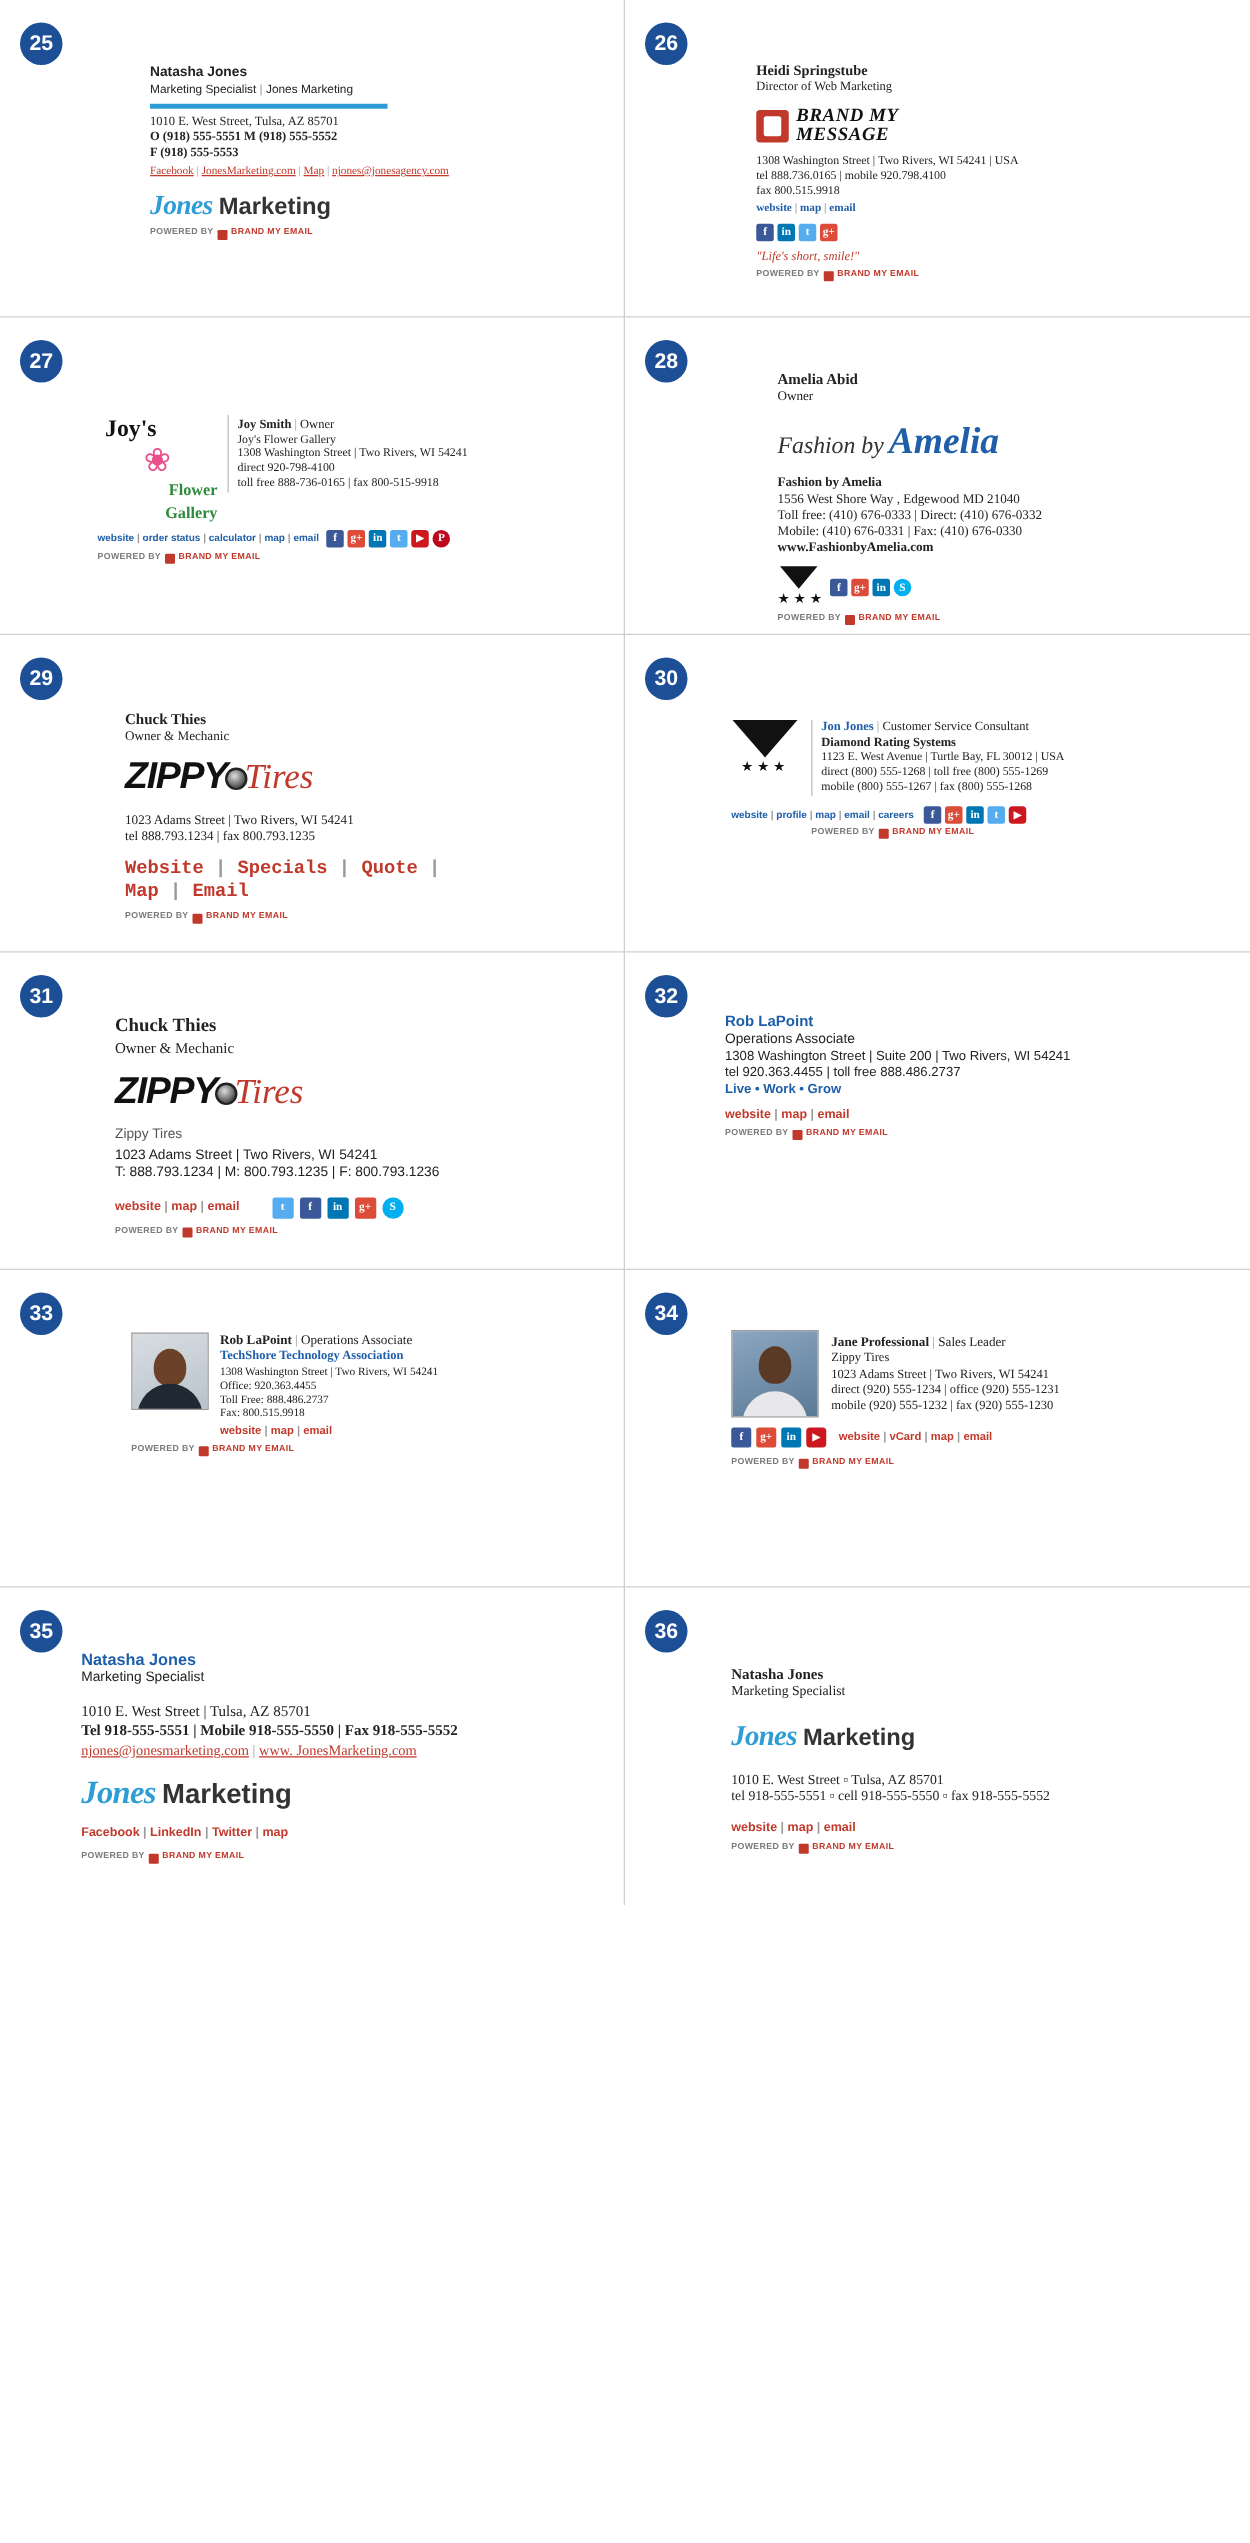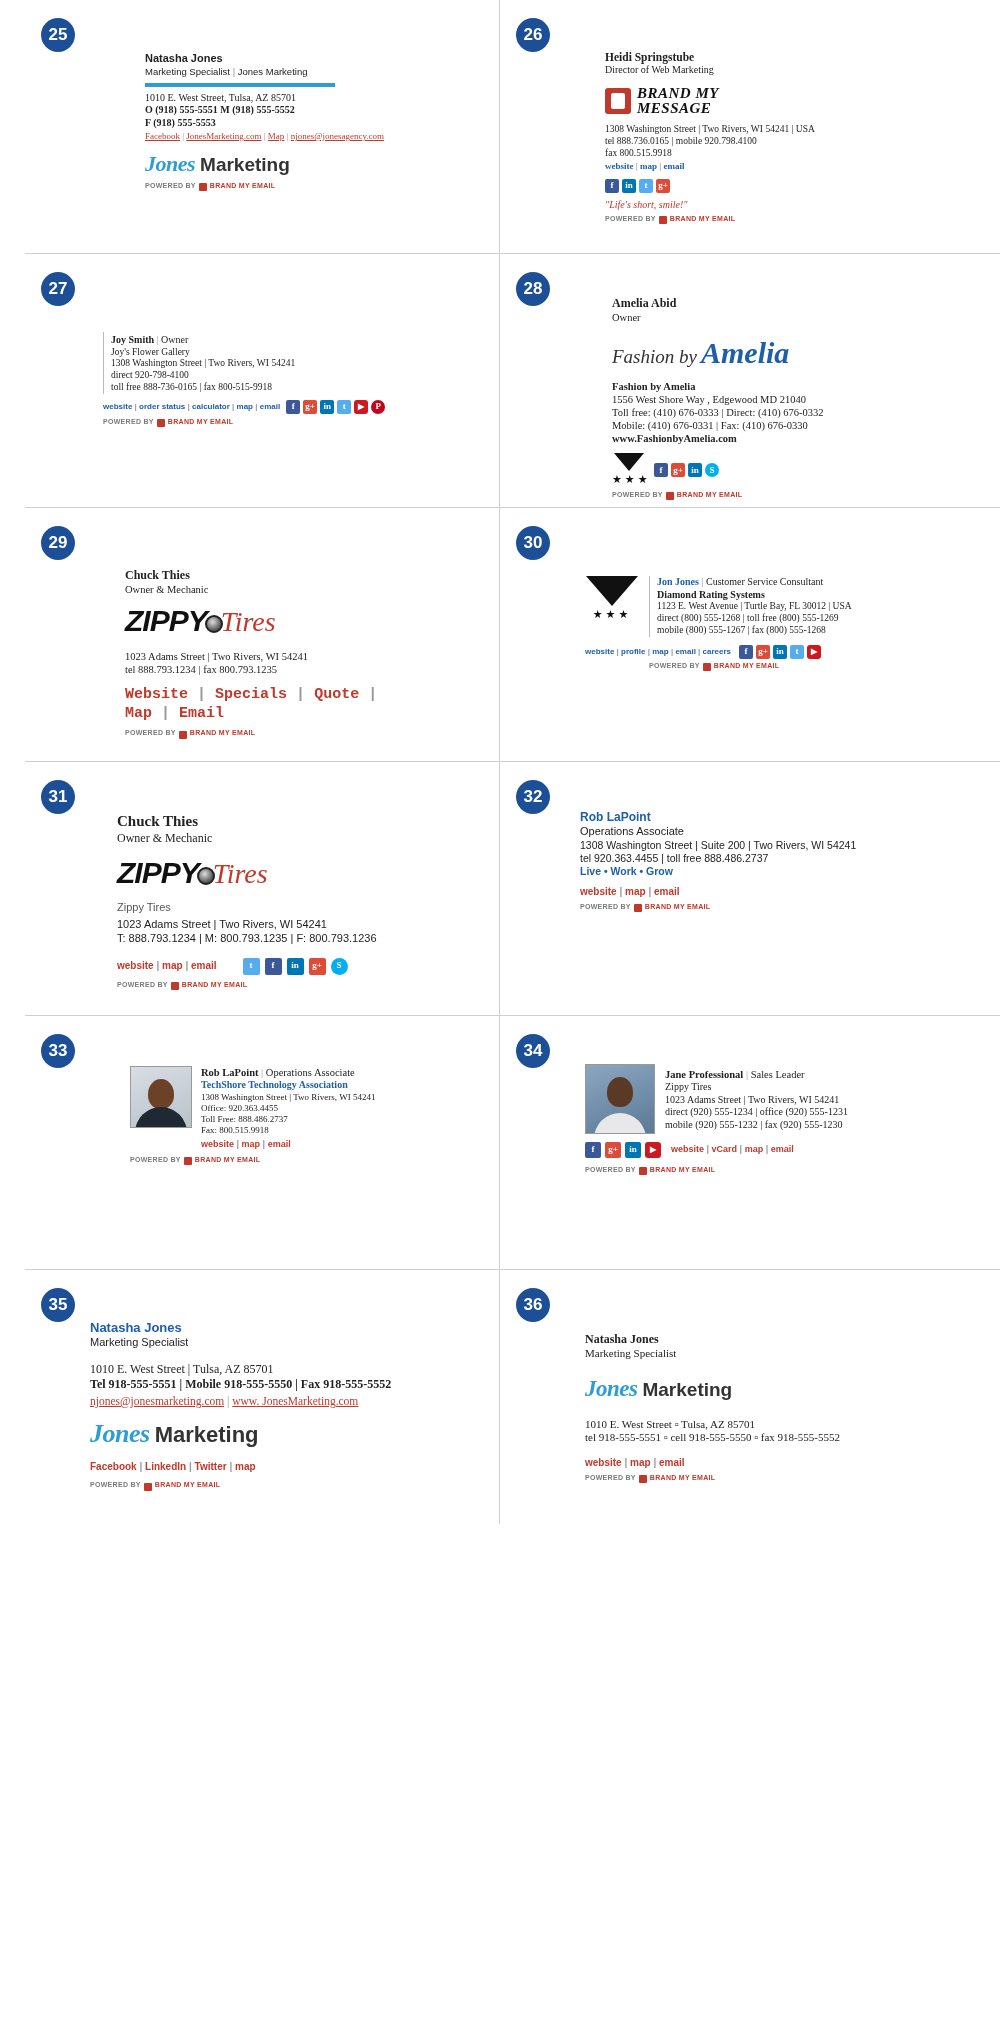--- a/index.html
+++ b/index.html
@@ -18,21 +18,21 @@
     display: grid;
     grid-template-columns: 1fr 1fr;
     grid-auto-rows: 254px;
     width: 1000px;
   }
   .cell {
     position: relative;
     padding: 0;
     border-bottom: 1px solid #cfcfcf;
   }
-  .cell.left { border-right: 1px solid #cfcfcf; margin-left: 25px; }
+  .cell.left { border-right: 1px solid #cfcfcf; }
   .cell.nb { border-bottom: none; }
   .badge {
     position: absolute;
     left: 16px; top: 18px;
     width: 34px; height: 34px;
     border-radius: 50%;
     background: #1c4f96;
     color: #fff;
     font-size: 17px;
     font-weight: bold;
@@ -255,20 +255,28 @@
         <span class="mark"></span>
         <span class="bme">BRAND MY EMAIL</span>
       </div>
     </div>
   </div>
 
   <div class="cell left">
     <div class="badge">27</div>
     <div class="sig" style="left:78px; top:78px; width:300px;">
       <div style="display:flex; gap:8px; align-items:flex-start;">
+        <div class="joys" style="width:96px;">
+          <div class="t">Joy's</div>
+          <div class="flower">❀</div>
+          <div style="text-align:right;">
+            <span class="fg">Flower</span>
+            <div class="gal">Gallery</div>
+          </div>
+        </div>
         <div class="boxline" style="padding-top:2px;">
           <div class="serif" style="font-size:10px;">
             <span class="b">Joy Smith</span> <span class="sep">|</span> <span>Owner</span>
           </div>
           <div class="serif" style="font-size:9.5px;">Joy's Flower Gallery</div>
           <div class="serif" style="font-size:9.5px;">1308 Washington Street | Two Rivers, WI 54241</div>
           <div class="serif" style="font-size:9.5px;">direct 920-798-4100</div>
           <div class="serif" style="font-size:9.5px;">toll free 888-736-0165 | fax 800-515-9918</div>
         </div>
       </div>
@@ -292,21 +300,21 @@
       <div class="powered" style="margin-top:4px;">
         <span>POWERED BY</span>
         <span class="mark"></span>
         <span class="bme">BRAND MY EMAIL</span>
       </div>
     </div>
   </div>
 
   <div class="cell">
     <div class="badge">28</div>
-    <div class="sig" style="left:112px; top:42px; width:280px;">
+    <div class="sig" style="left:122px; top:42px; width:280px;">
       <div class="b serif" style="font-size:12px;">Amelia Abid</div>
       <div class="serif" style="font-size:10.5px;">Owner</div>
       <div class="amelia-logo" style="margin:10px 0 8px;">
         <span class="f">Fashion by</span>
         <span class="a">Amelia</span>
       </div>
       <div class="serif b" style="font-size:10.5px;">Fashion by Amelia</div>
       <div class="serif" style="font-size:10.5px;">1556 West Shore Way , Edgewood MD  21040</div>
       <div class="serif" style="font-size:10.5px;">Toll free: (410) 676-0333 | Direct: (410) 676-0332</div>
       <div class="serif" style="font-size:10.5px;">Mobile: (410) 676-0331 | Fax: (410) 676-0330</div>

